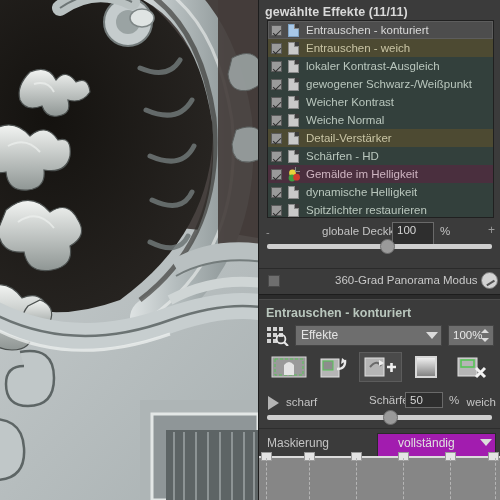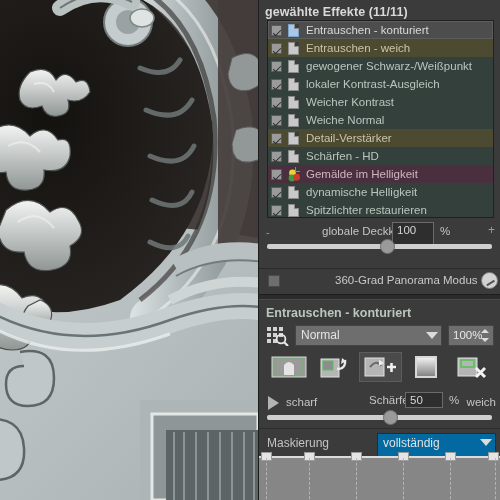--- a/index.html
+++ b/index.html
@@ -111,22 +111,22 @@
   .s-track{ position:absolute; left:8px; right:8px; top:29px; height:5px;
             background:#cfcfcf; border-radius:2px;}
   .s-knob{ position:absolute; top:24px; left:124px; width:15px;height:15px;
            border-radius:50%; background:#9a9a9a; border:1px solid #6d6d6d;}
 
   
   .maskrow{ position:relative; height:28px; border-top:1px solid #2d2d2d;
             background:#3b3b3b;}
   .mask-lbl{ position:absolute; left:8px; top:7px; color:#c4c4c4; font-size:12px;}
   .mask-sel{ position:absolute; left:118px; right:4px; top:4px; height:28px;
-             background:#0369a1; border:1px solid #2a2a2a; color:#e0e0e0;
-             font-size:12px; line-height:18px; padding-left:5px; }
+             background:#a21caf; border:1px solid #2a2a2a; color:#e0e0e0;
+             font-size:12px; line-height:18px; padding-left:20px; }
   .mask-sel .arr{ position:absolute; right:3px; top:5px; width:0;height:0;
              border-left:6px solid transparent;border-right:6px solid transparent;
              border-top:7px solid #dcdcdc;}
 
   .maskstrip{ position:relative; height:48px; background:#868686;
               border-top:2px solid #dcdcdc; }
   .handle{ position:absolute; top:-6px; width:11px; height:9px; background:#e4e4e4;
            border:1px solid #9a9a9a; }
   .vline{ position:absolute; top:0; bottom:0; width:0;
           border-left:1px dashed #b5b5b5; }
@@ -246,27 +246,27 @@
 
       <div class="fx-row olive">
         <span class="chk"></span>
         <span class="fxicon"></span>
         <span class="fxlabel">Entrauschen - weich</span>
       </div>
 
       <div class="fx-row">
         <span class="chk"></span>
         <span class="fxicon"></span>
+        <span class="fxlabel">lokaler Kontrast-Ausgleich</span>
+      </div>
+
+      <div class="fx-row">
+        <span class="chk"></span>
+        <span class="fxicon"></span>
         <span class="fxlabel">gewogener Schwarz-/Weißpunkt</span>
-      </div>
-
-      <div class="fx-row">
-        <span class="chk"></span>
-        <span class="fxicon"></span>
-        <span class="fxlabel">lokaler Kontrast-Ausgleich</span>
       </div>
 
       <div class="fx-row">
         <span class="chk"></span>
         <span class="fxicon"></span>
         <span class="fxlabel">Weicher Kontrast</span>
       </div>
 
       <div class="fx-row">
         <span class="chk"></span>
@@ -342,21 +342,21 @@
               <rect x="6" y="7" width="4" height="4"></rect>
             <rect x="12" y="7" width="4" height="4"></rect>
             <rect x="0" y="13" width="4" height="4"></rect>
               <rect x="6" y="13" width="4" height="4"></rect>
           </g>
           <circle cx="14" cy="13" r="4.4" fill="none" stroke="#e8e8e8" stroke-width="1.8"></circle>
           <path d="M17 16 L21 20" stroke="#e8e8e8" stroke-width="2.2"></path>
         </svg>
       </span>
       <span class="select">
-        <span>Normal</span>
+        <span>Effekte</span>
         <i class="arr"></i>
       </span>
       <span class="spin">
         <span>100%</span>
         <i class="up"></i>
         <i class="dn"></i>
       </span>
     </div>
 
     <div class="tools">

